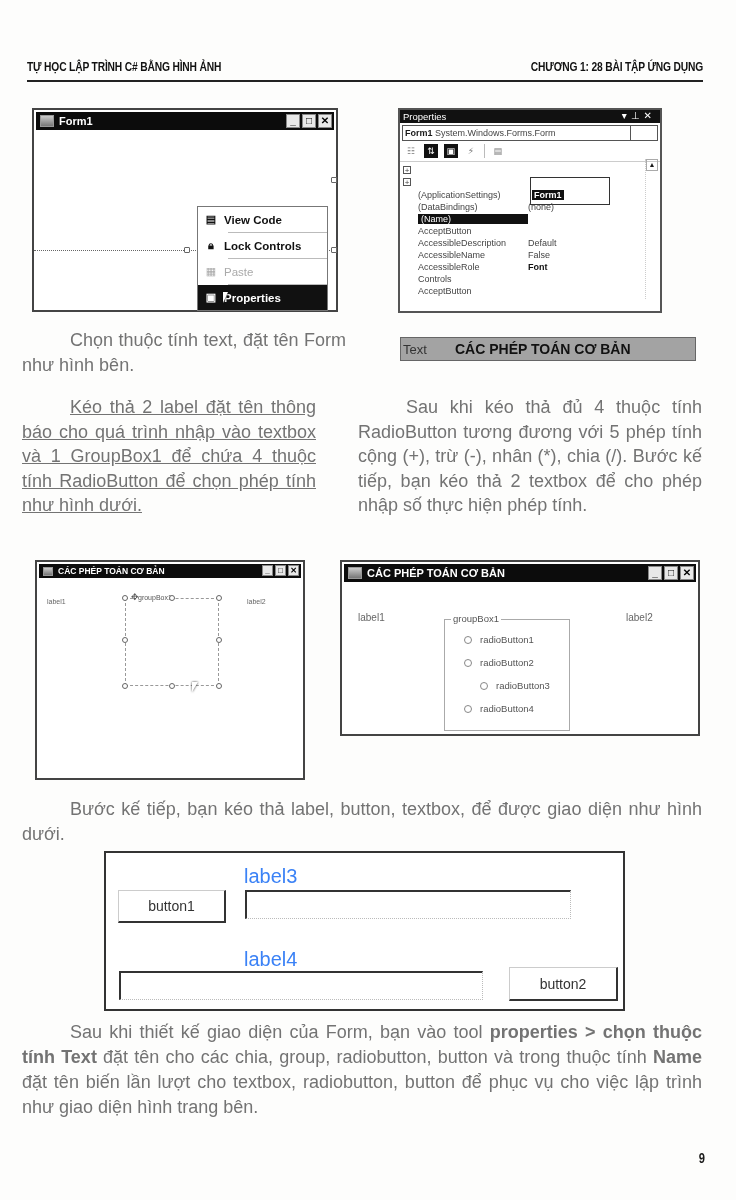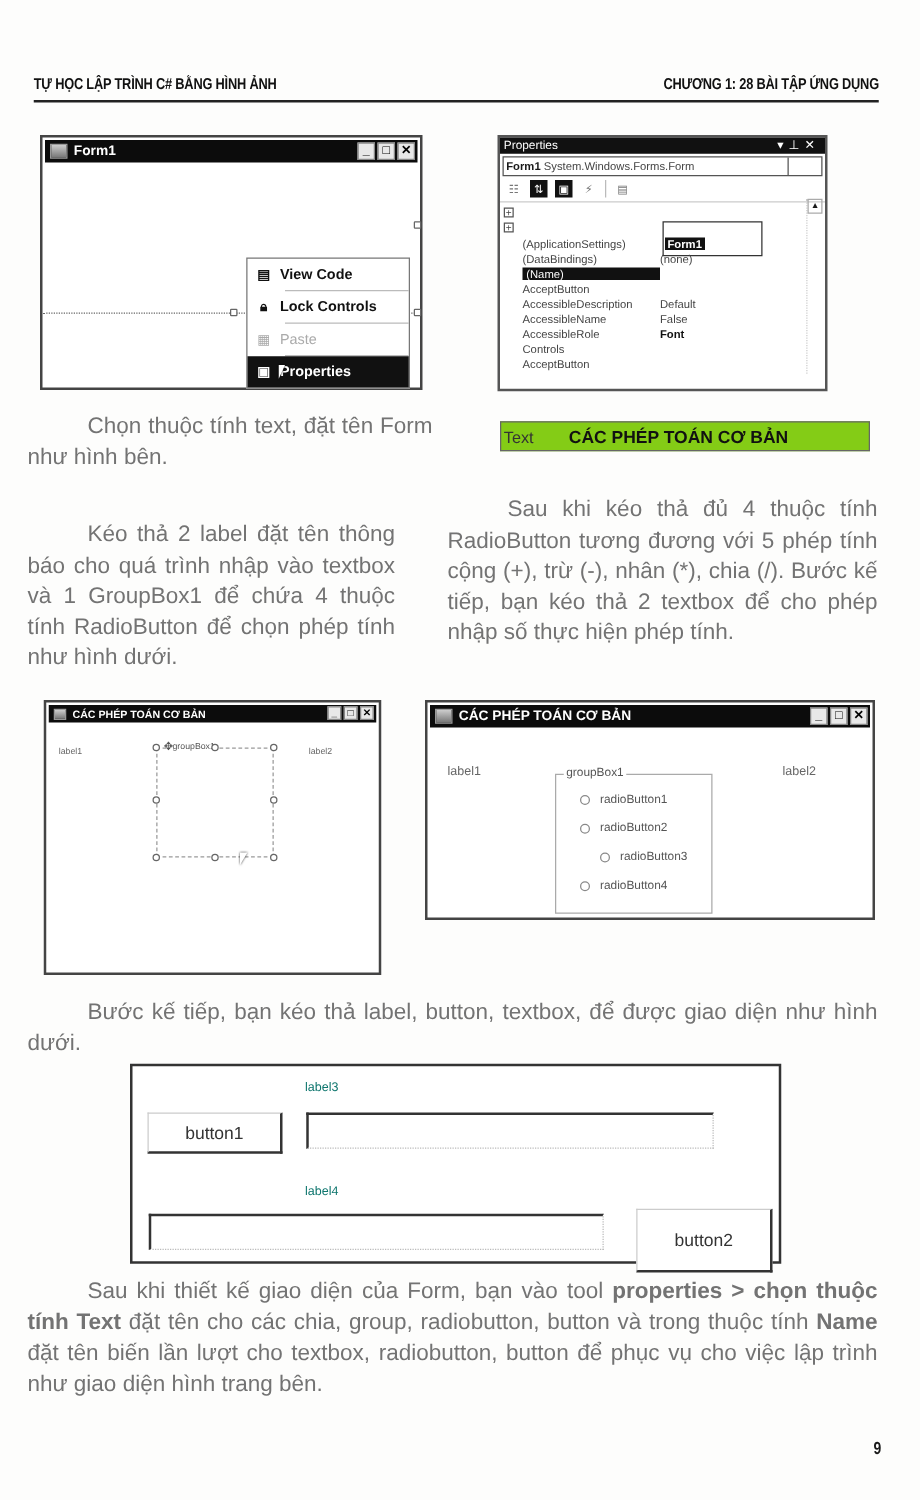--- a/index.html
+++ b/index.html
@@ -37,31 +37,31 @@
   .prop-obj .drop { position:absolute; right:0; top:0; width:26px; height:100%; border-left:1px solid #555; }
   .prop-tools { height:20px; display:flex; align-items:center; gap:6px; padding-left:4px; border-bottom:1px solid #ccc; }
   .ptool { width:14px; height:14px; font-size:9px; text-align:center; line-height:14px; color:#777; }
   .ptool.on { background:#111; color:#fff; }
   .prop-row { height:12px; display:flex; align-items:center; color:#444; position:relative; }
   .prop-row .pn { width:120px; padding-left:18px; box-sizing:border-box; white-space:nowrap;margin-top:48px; }
   .prop-row .pv { padding-left:8px; }
   .prop-row .exp { position:absolute; left:3px; top:1px; width:8px; height:8px; border:1px solid #555; font-size:8px; line-height:7px; text-align:center; box-sizing:border-box; }
   .prop-row.sel .pn { background:#111; color:#fff; }
   
-  .textprop { border:1px solid #666; background:#84cc16; display:flex; align-items:center; font-size:13px; }
+  .textprop { border:1px solid #666; background:#a3a3a3; display:flex; align-items:center; font-size:13px; }
   
   .lbl { position:absolute; color:#666;text-align:center; }
   .radio { position:absolute; display:flex; align-items:center; color:#555; font-size:9.5px; }
   .radio .rc { width:8px; height:8px; border:1px solid #888; border-radius:50%; margin-right:8px; box-sizing:border-box; }
   .gbox { position:absolute; border:1px solid #aaa; box-sizing:border-box; }
   .gbox-legend { position:absolute; top:-7px; left:6px; background:#fff; padding:0 2px; font-size:9.5px; color:#555; }
   
   .btn98 { position:absolute; background:#fff; border:1px solid #ccc; border-right:2px solid #333; border-bottom:2px solid #333; box-sizing:border-box; font-size:14px; color:#333; display:flex; align-items:center; justify-content:center; }
   .txt98 { position:absolute; background:#fff; border:1px dotted #bbb; border-top:2px solid #333; border-left:2px solid #333; box-sizing:border-box; }
-  .lbl-big { position:absolute; font-size:10px; color:#0f766e; }
+  .lbl-big { position:absolute; font-size:20px; color:#3b82f6; }
 </style>
 </head>
 <body>
 
 <div class="abs hdr hdr-left">TỰ HỌC LẬP TRÌNH C# BẰNG HÌNH ẢNH</div>
 <div class="abs hdr hdr-right">CHƯƠNG 1: 28 BÀI TẬP ỨNG DỤNG</div>
 <div class="abs hdr-rule"></div>
 
 <div class="abs win" style="left:32px; top:108px; width:306px; height:204px;">
   <div class="titlebar">
@@ -170,21 +170,21 @@
 
 <div class="abs textprop" style="left:400px; top:337px; width:294px; height:22px;">
   <span style="padding-left:2px; width:52px; color:#333;">Text</span>
   <span style="font-weight:bold; font-size:14px; color:#111;">CÁC PHÉP TOÁN CƠ BẢN</span>
 </div>
 
 <div class="abs para" style="left:22px; top:328px; width:324px;">
   <span class="ind"></span><span>Chọn thuộc tính text, đặt tên Form như hình bên.</span>
 </div>
 
-<div class="abs para" style="left:22px; top:415px; width:294px;">
+<div class="abs para" style="left:22px; top:395px; width:294px;text-decoration:underline;">
   <span class="ind"></span><span>Kéo thả 2 label đặt tên thông báo cho quá trình nhập vào textbox và 1 GroupBox1 để chứa 4 thuộc tính RadioButton để chọn phép tính như hình dưới.</span>
 </div>
 
 <div class="abs para" style="left:358px; top:395px; width:344px;">
   <span class="ind"></span><span>Sau khi kéo thả đủ 4 thuộc tính RadioButton tương đương với 5 phép tính cộng (+), trừ (-), nhân (*), chia (/). Bước kế tiếp, bạn kéo thả 2 textbox để cho phép nhập số thực hiện phép tính.</span>
 </div>
 
 <div class="abs win" style="left:35px; top:560px; width:270px; height:220px;">
   <div class="titlebar" style="height:14px; font-size:8.5px;">
     <span class="ticon" style="width:10px;height:9px;"></span>
@@ -250,21 +250,21 @@
 </div>
 
 <div class="abs" style="left:104px; top:851px; width:521px; height:160px; border:2px solid #333; box-sizing:border-box; background:#fff;">
   <span class="lbl-big" style="left:138px; top:12px;">label3</span>
   <div class="btn98" style="left:12px; top:37px; width:108px; height:33px;">
       <span>button1</span>
     </div>
   <div class="txt98" style="left:139px; top:37px; width:326px; height:29px;"><span></span></div>
   <span class="lbl-big" style="left:138px; top:95px;">label4</span>
   <div class="txt98" style="left:13px; top:118px; width:364px; height:29px;"><span></span></div>
-  <div class="btn98" style="left:403px; top:114px; width:109px; height:51px;">
+  <div class="btn98" style="left:403px; top:114px; width:109px; height:34px;">
       <span>button2</span>
     </div>
 </div>
 
 <div class="abs para" style="left:22px; top:1020px; width:680px; line-height:25px;">
   <span class="ind"></span><span>Sau khi thiết kế giao diện của Form, bạn vào tool </span><b>properties &gt; chọn thuộc tính Text</b><span> đặt tên cho các chia, group, radiobutton, button và trong thuộc tính </span><b>Name</b><span> đặt tên biến lần lượt cho textbox, radiobutton, button để phục vụ cho việc lập trình như giao diện hình trang bên.</span>
 </div>
 
 <div class="abs" style="right:30px; top:1150px; font-weight:bold; font-size:14px; transform:scaleX(0.8);">9</div>
 

